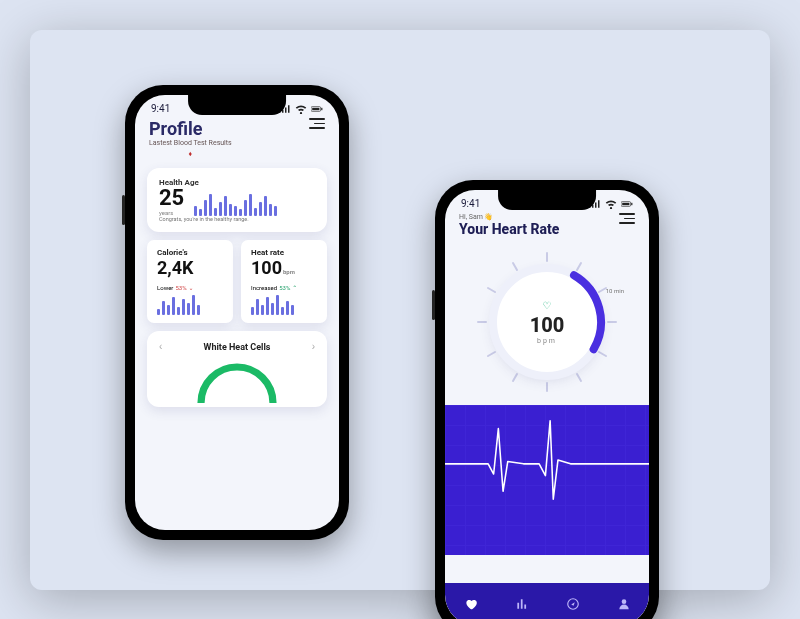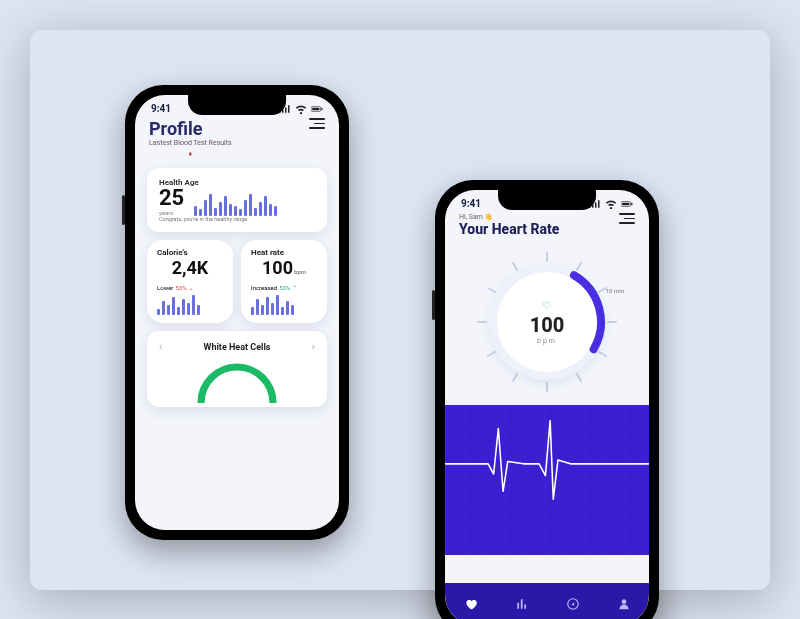--- a/index.html
+++ b/index.html
@@ -50,21 +50,21 @@
     width: 48%; height: 20px;
     background: #000;
     border-radius: 0 0 14px 14px;
     z-index: 5;
   }
   .status-bar {
     display: flex; justify-content: space-between;
     align-items: center;
     padding: 8px 16px 0;
     font-size: 10px;
-    font-weight: 700;
+    font-weight: 400;
     color: #1a1a3a;
   }
   .status-icons { display: flex; gap: 4px; align-items: center; }
   .status-icons svg { width: 12px; height: 10px; }
 
   .phone-a { left: 95px; top: 55px; width: 224px; height: 455px; }
   .phone-b { left: 405px; top: 150px; width: 224px; height: 455px; }
 
   
   .header-row {
@@ -103,26 +103,26 @@
   .health-card .label { font-size: 8px; font-weight: 700; color: #333; }
   .health-card .row { display: flex; align-items: flex-end; gap: 10px; }
   .big-num { font-size: 22px; font-weight: 700; color: #111; line-height: 1; }
   .unit { font-size: 6px; color: #888; }
   .note { font-size: 5.5px; color: #777; }
   .bars { display:flex; gap:2px; align-items:flex-end; height:26px; flex:1; }
   .bars span{ width:3px; background:#6a6fe0; border-radius:1px; }
 
   .row2 { display:flex; gap:8px; margin:0 12px; }
   .mini-card {
-    background:#fff; border-radius:16px; padding:8px 10px;
+    background:#fff; border-radius:7px; padding:8px 10px;
     box-shadow:0 4px 12px rgba(60,60,120,0.12);
     flex:1;
   }
   .mini-card .l1{font-size:8px;font-weight:700;color:#222;}
-  .mini-card .val{font-size:18px;font-weight:700;color:#111;display:flex;align-items:baseline;gap:1px;justify-content:center;}
+  .mini-card .val{font-size:18px;font-weight:700;color:#111;display:flex;align-items:baseline;gap:1px;}
   .mini-card .u{font-size:6px;color:#888;}
   .mini-card .sub{font-size:5px;color:#999;}
   .delta{font-size:6px;display:flex;gap:2px;align-items:center;}
   .delta .down{color:#d24a4a;}
   .delta .up{color:#2aa36f;}
   .mini-bars{display:flex;gap:2px;align-items:flex-end;height:20px;margin-top:4px;}
   .mini-bars span{width:3px;background:#6a6fe0;border-radius:1px;}
 
   .wbc-card{position:relative; padding:10px 12px 0; text-align:center; overflow:hidden;}
   .wbc-card .nav{display:flex;justify-content:space-between;align-items:center;}

